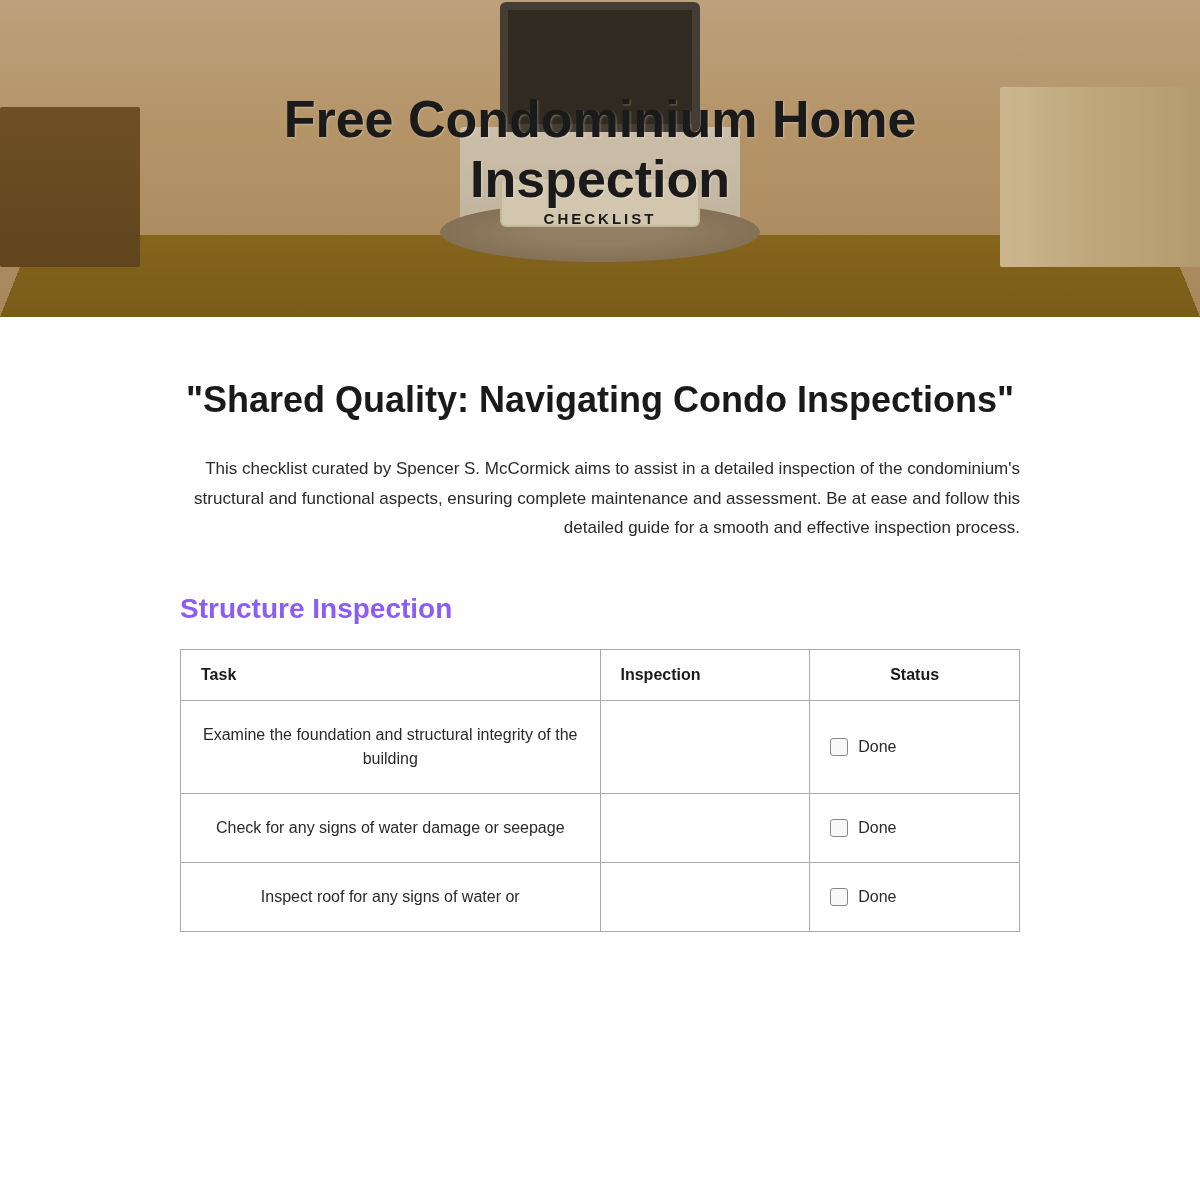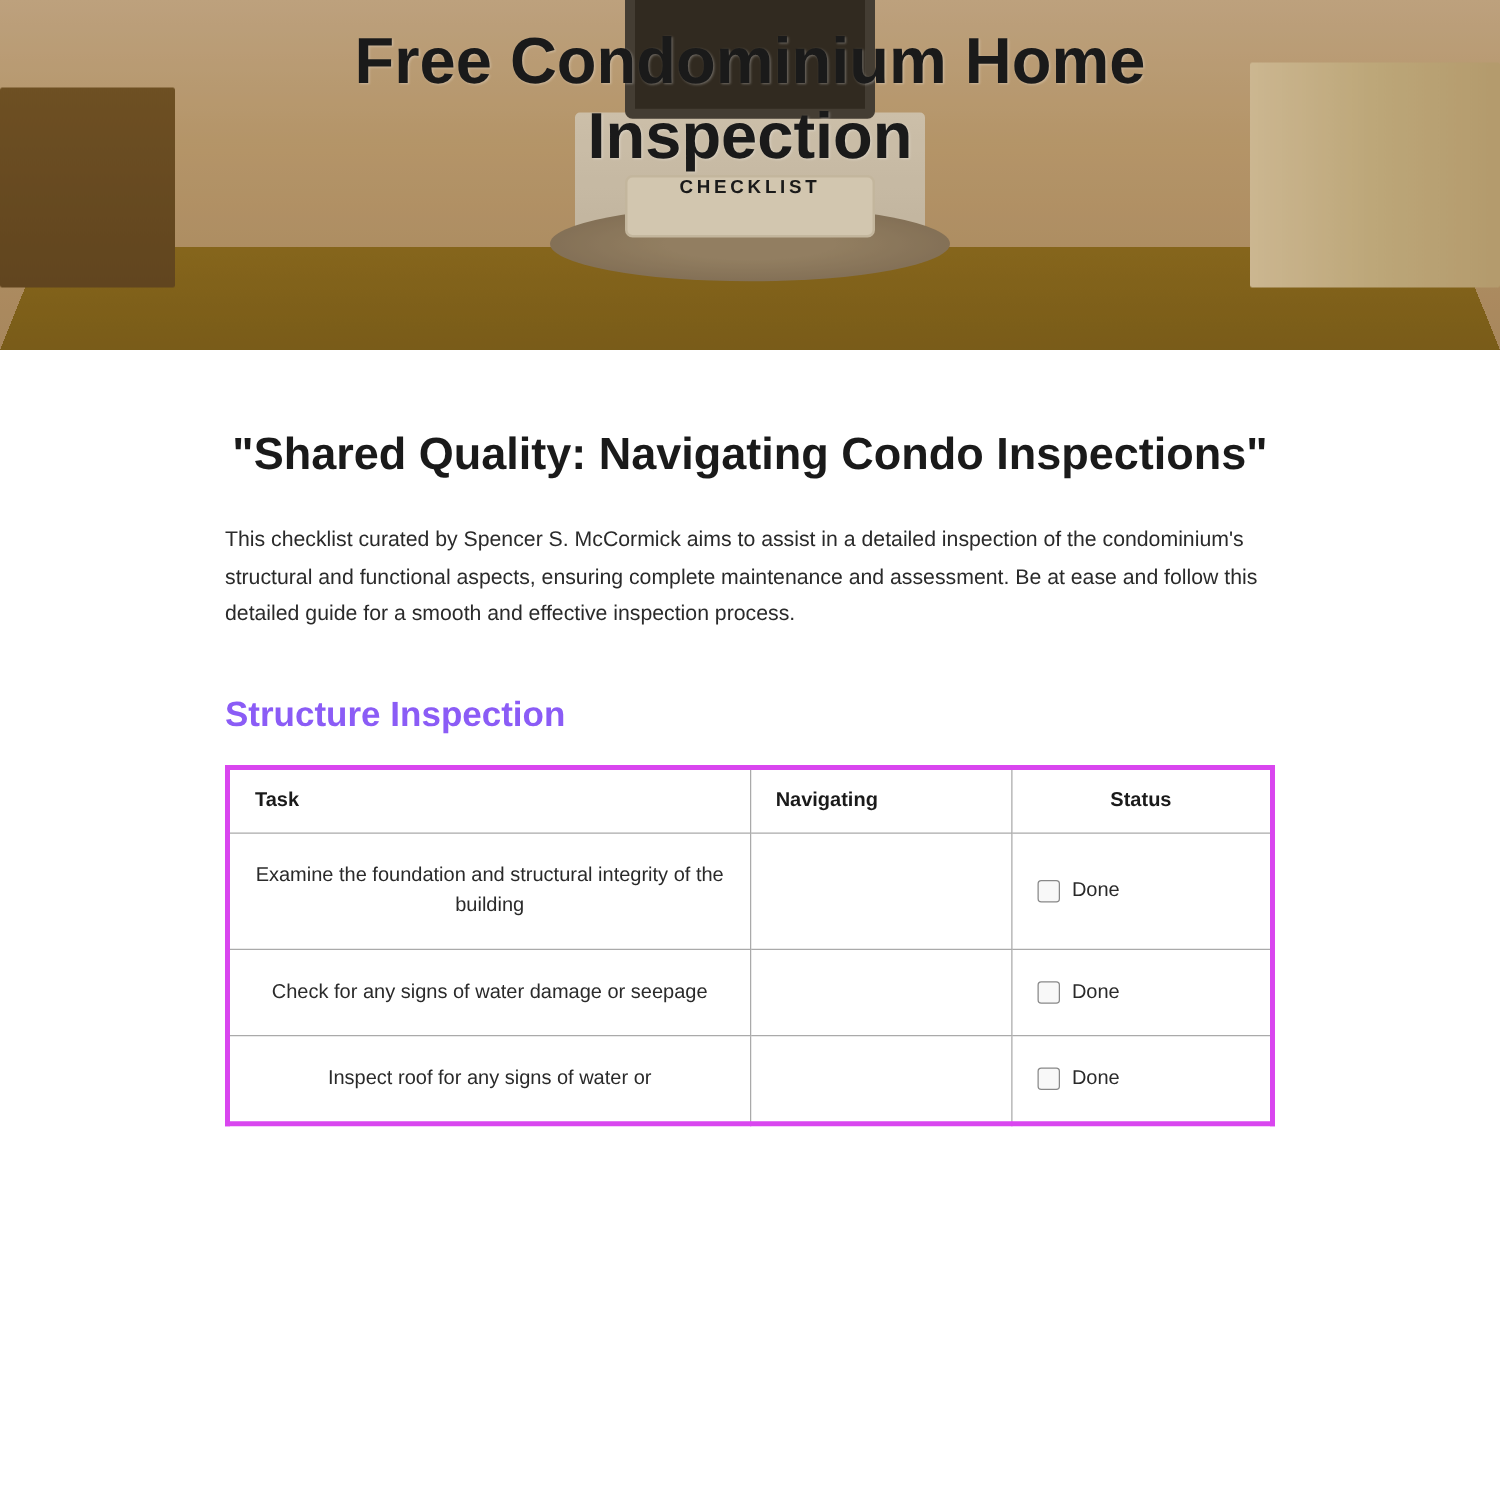--- a/index.html
+++ b/index.html
@@ -11,25 +11,26 @@
     body {
       font-family: Georgia, 'Times New Roman', serif;
       background: #ffffff;
       color: #1a1a1a;
       width: 1200px;
     }
 
     
     .hero {
       width: 100%;
-      height: 280px;
+      height: 317px;
       position: relative;
       overflow: hidden;
       display: flex;
       align-items: center;
+      justify-content: center;
       flex-direction: column;
     }
 
     
     .room-scene {
       position: absolute;
       inset: 0;
       overflow: hidden;
     }
 
@@ -167,35 +168,36 @@
       margin-bottom: 30px;
       font-family: Arial, sans-serif;
     }
 
     .intro-text {
       font-size: 17px;
       line-height: 1.75;
       color: #2a2a2a;
       margin-bottom: 50px;
       font-family: Arial, sans-serif;
+      text-align: right;
     }
 
     .section-heading {
       font-size: 28px;
       font-weight: 900;
       color: #8b5cf6;
       margin-bottom: 24px;
       font-family: Arial, sans-serif;
     }
 
     
     .checklist-table {
       width: 100%;
       border-collapse: collapse;
-      border: 4px solid #d946ef;
+      border: 1px solid #d946ef;
       font-family: Arial, sans-serif;
       font-size: 16px;
     }
 
     .checklist-table th {
       background: #fff;
       font-weight: 700;
       padding: 16px 20px;
       text-align: left;
       border: 1px solid #aaa;
@@ -275,21 +277,21 @@
   <h2 class="page-heading">"Shared Quality: Navigating Condo Inspections"</h2>
 
   <p class="intro-text">This checklist curated by Spencer S. McCormick aims to assist in a detailed inspection of the condominium's structural and functional aspects, ensuring complete maintenance and assessment. Be at ease and follow this detailed guide for a smooth and effective inspection process.</p>
 
   <h3 class="section-heading">Structure Inspection</h3>
 
   <table class="checklist-table">
     <thead>
       <tr>
         <th class="col-task">Task</th>
-        <th class="col-desc">Navigating</th>
+        <th class="col-desc">Inspection</th>
         <th class="col-status col-status">Status</th>
       </tr>
     </thead>
     <tbody>
       <tr class="table-row">
         <td class="col-task">Examine the foundation and structural integrity of the building</td>
         <td class="col-desc"></td>
         <td class="col-status">
           <div class="status-cell">
             <span class="checkbox-icon"></span>

